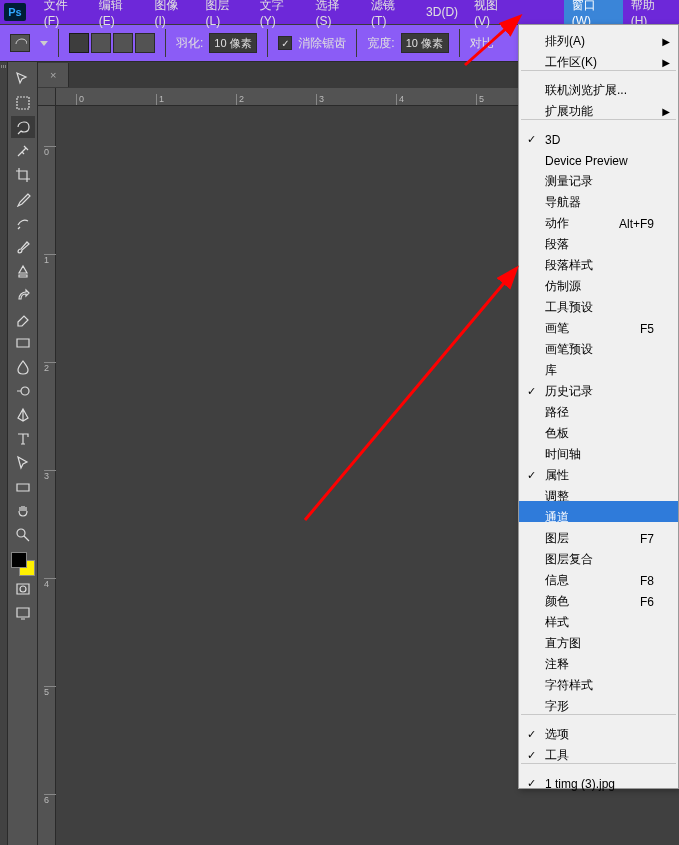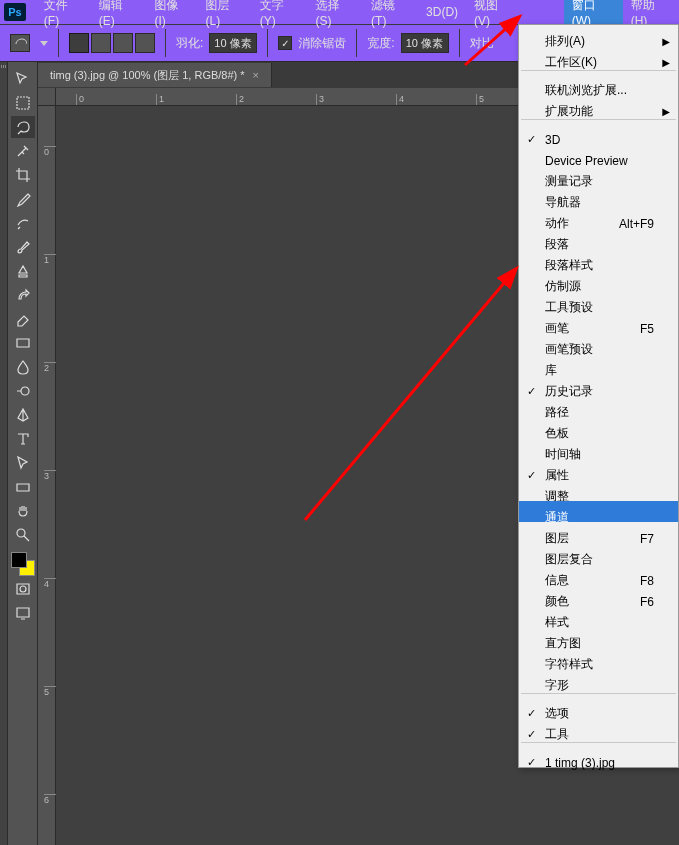--- a/index.html
+++ b/index.html
@@ -1,18 +1,18 @@
 <!DOCTYPE html>
 <html><head>
 <meta charset="utf-8">
 <style>
 * { margin: 0; padding: 0; box-sizing: border-box; font-family: "Microsoft YaHei", Arial, sans-serif; }
 body { background: #535353; width: 679px; height: 845px; overflow: hidden; position: relative; }
 
-.menubar { height: 24px; background: #8b5cf6; display: flex; align-items: center; padding-left: 4px; font-size: 12px; color: #e0e0e0; }
+.menubar { height: 24px; background: #6d28d9; display: flex; align-items: center; padding-left: 4px; font-size: 12px; color: #e0e0e0; }
 .ps-logo { width: 22px; height: 18px; background: #001e36; color: #31a8ff; font-weight: bold; font-size: 11px; display: flex; align-items: center; justify-content: center; border-radius: 2px; margin-right: 10px; }
 .menu-item { padding: 0 8px; cursor: default; height: 24px; display: flex; align-items: center; }
 .menu-item.active { background: #3a85d8; color: #fff; margin-left: 42px; }
 
 .options-bar { height: 38px; background: #8b5cf6; border-top: 1px solid #3a3a3a; border-bottom: 1px solid #2a2a2a; display: flex; align-items: center; padding: 0 10px; font-size: 12px; color: #e0e0e0; gap: 6px; }
 .tool-preset { width: 20px; height: 18px; background: #535353; border: 1px solid #2a2a2a; display:flex; align-items:center; justify-content:center; }
 .tri-down { width:0; height:0; border-left:4px solid transparent; border-right:4px solid transparent; border-top:5px solid #ccc; margin-left:4px;}
 .divider { width: 1px; height: 28px; background: #3a3a3a; margin: 0 4px; }
 .sel-mode { display: flex; gap: 2px; }
 .sel-btn { width: 20px; height: 20px; border: 1px solid #2a2a2a; background: #535353; }
@@ -217,21 +217,20 @@
       <div class="tool">
         <svg viewBox="0 0 16 16">
           <path d="M2 3h12v9h-12zM6 14h4" stroke="#ddd" fill="none" stroke-width="1.2"></path>
         </svg>
       </div>
     </div>
 
   <div class="canvas-area">
     <div class="tab-bar">
       <div class="doc-tab">
-        <span>timg (3).jpg @ 100% (图层 1, RGB/8#) *</span>
         <span class="close-x">×</span>
       </div>
     </div>
     <div class="ruler-corner"></div>
     <div class="ruler-h" id="ruler-h">
         <div class="tick" style="left: 20px;">0</div>
         <div class="tick" style="left: 100px;">1</div>
         <div class="tick" style="left: 180px;">2</div>
         <div class="tick" style="left: 260px;">3</div>
         <div class="tick" style="left: 340px;">4</div>
@@ -345,20 +344,23 @@
     </div>
     <div class="dd-item">
       <span>颜色</span>
       <span class="shortcut">F6</span>
     </div>
     <div class="dd-item">
       <span>样式</span>
     </div>
     <div class="dd-item">
       <span>直方图</span>
+    </div>
+    <div class="dd-item">
+      <span>注释</span>
     </div>
     <div class="dd-item">
       <span>字符样式</span>
     </div>
     <div class="dd-item">
       <span>字形</span>
     </div>
     <div class="dd-sep"></div>
     <div class="dd-item">
       <span class="check">✓</span>

